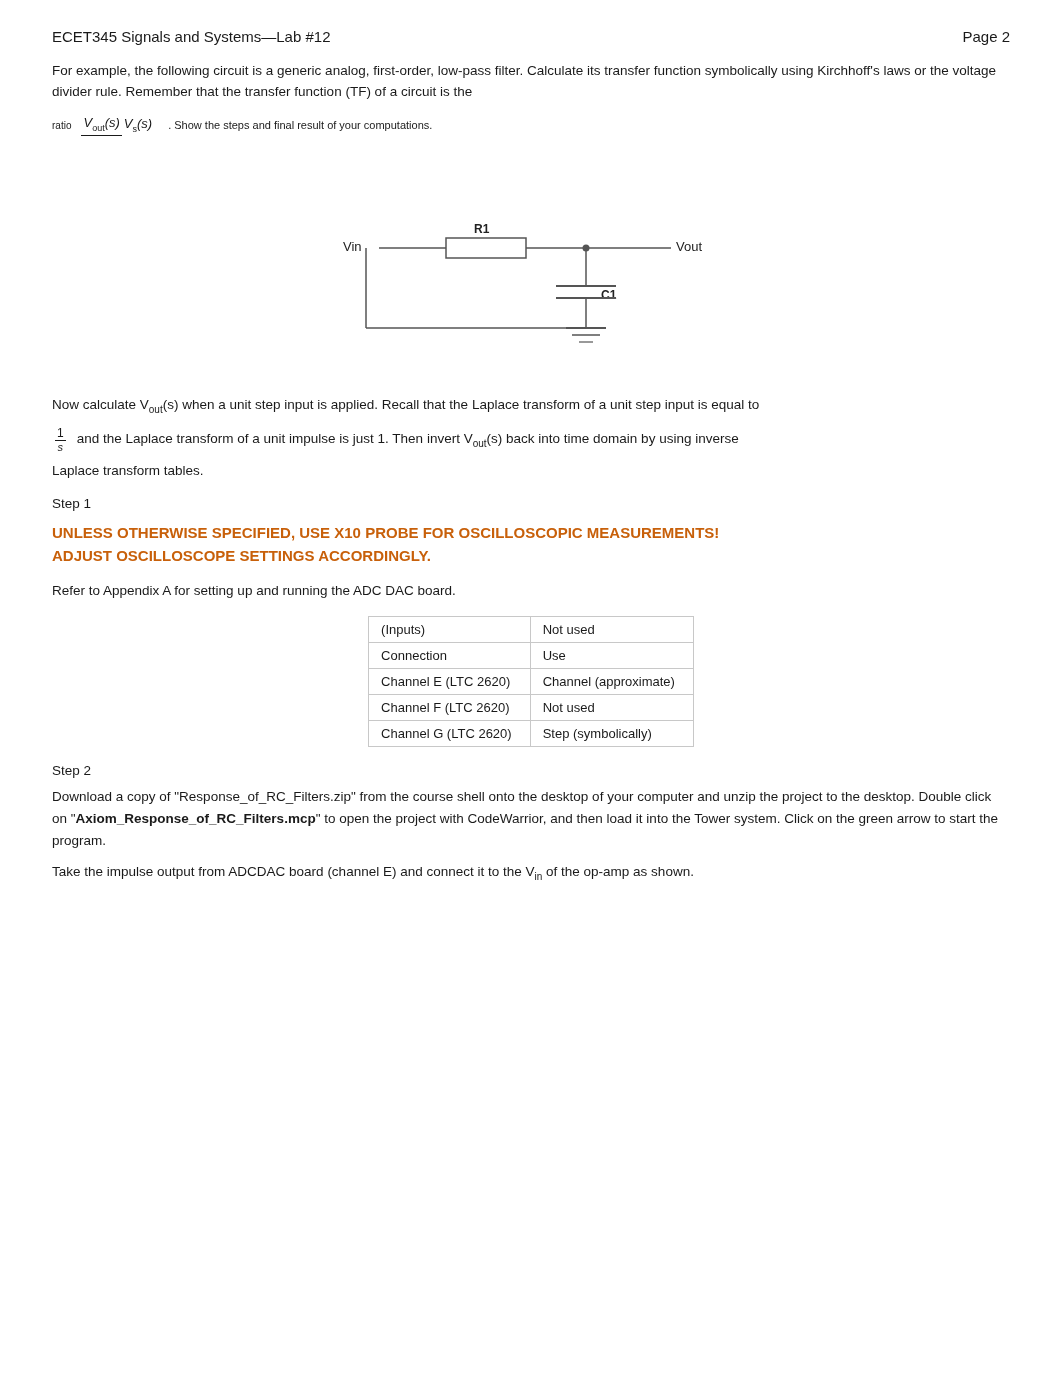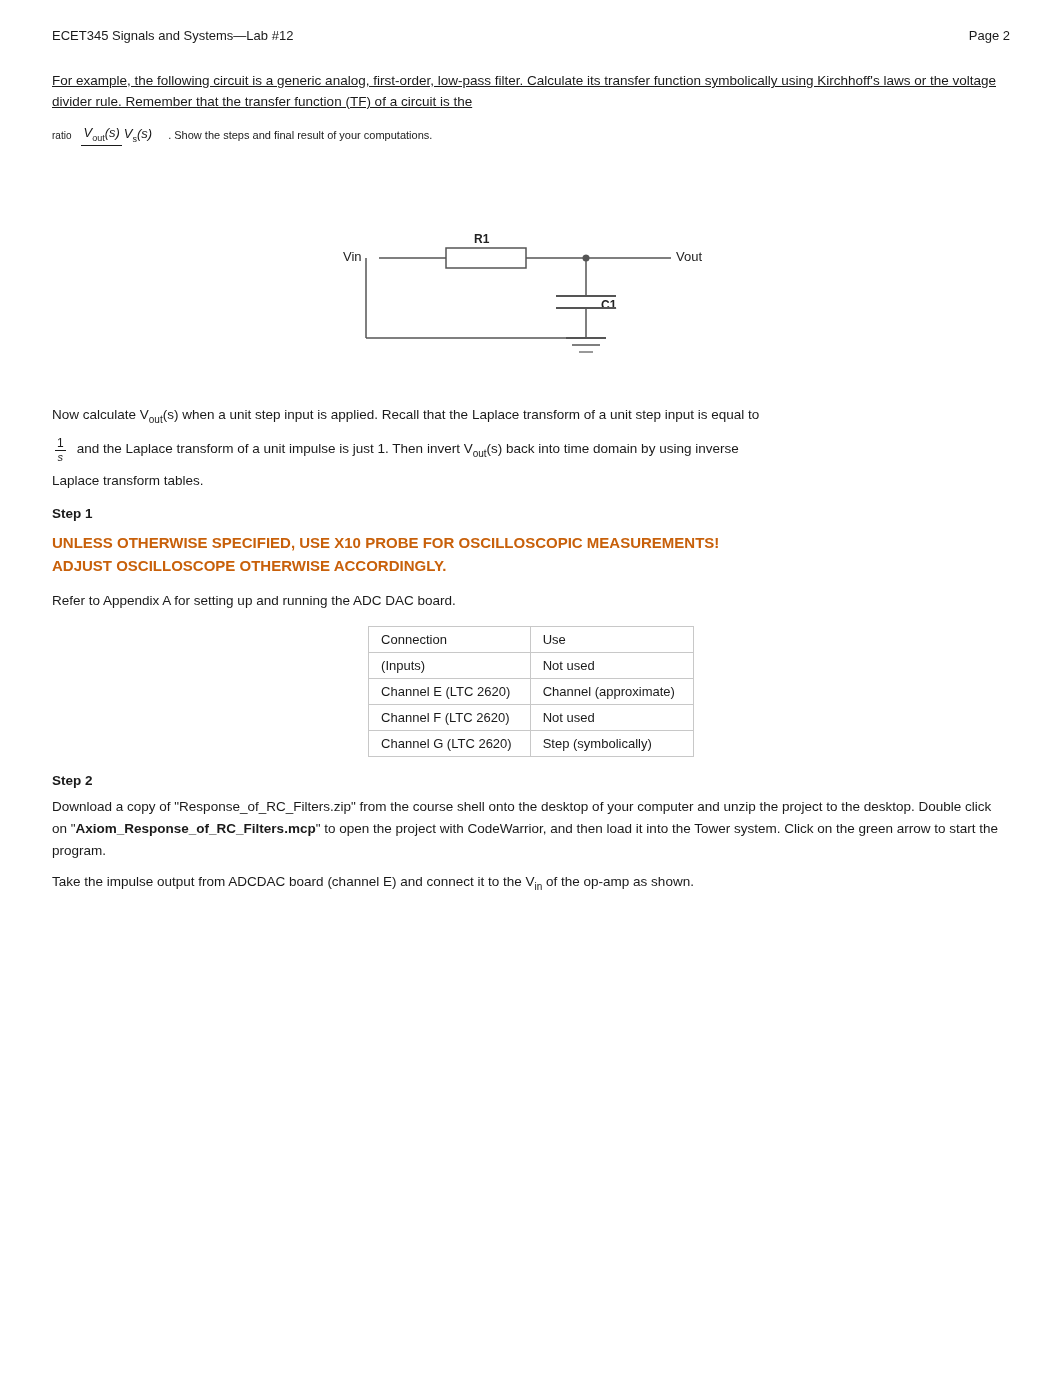--- a/index.html
+++ b/index.html
@@ -9,28 +9,27 @@
       color: #1a1a1a;
       background: #fff;
       width: 1062px;
       min-height: 1376px;
       padding: 28px 52px 40px 52px;
     }
 
     .header-row {
       display: flex;
       justify-content: space-between;
-      margin-bottom: 28px;
-      font-size: 13px;
+      margin-bottom: 16px;
+      font-size: 15px;
     }
 
     .intro-text {
       line-height: 1.55;
       margin-bottom: 12px;
-      text-decoration: underline;
     }
 
     .ratio-block {
       display: flex;
       align-items: center;
       gap: 6px;
       margin: 12px 0 14px 0;
     }
 
     .ratio-label {
@@ -96,21 +95,21 @@
       padding: 0 2px;
       font-size: 12px;
     }
 
     .fraction-inline .den {
       padding: 0 2px;
       font-size: 11px;
     }
 
     .step-header {
-      font-weight: bold;
+      font-weight: normal;
       font-size: 13.5px;
       margin: 14px 0 8px 0;
     }
 
     .warning-italic {
       color: #c8600a;
       font-weight: bold;
       font-size: 15px;
       line-height: 1.55;
       margin: 10px 0 14px 0;
@@ -222,36 +221,36 @@
     and the Laplace transform of a unit impulse is just 1. Then invert V<sub class="sub">out</sub>(s) back into time domain by using inverse
   </span>
 </div>
 
 <div class="normal-text">Laplace transform tables.</div>
 
 <div class="step-header">Step 1</div>
 
 <div class="warning-italic">
   <div>UNLESS OTHERWISE SPECIFIED, USE X10 PROBE FOR OSCILLOSCOPIC MEASUREMENTS!</div>
-  <div>ADJUST OSCILLOSCOPE OTHERWISE ACCORDINGLY.</div>
+  <div>ADJUST OSCILLOSCOPE SETTINGS ACCORDINGLY.</div>
 </div>
 
 <div class="refer-text">Refer to Appendix A for setting up and running the ADC DAC board.</div>
 
 <table class="connection-table">
   <tbody>
       <tr>
+    <td>(Inputs)</td>
+    <td>Not used</td>
+  </tr>
+  <tr>
     <td>Connection</td>
     <td>Use</td>
   </tr>
   <tr>
-    <td>(Inputs)</td>
-    <td>Not used</td>
-  </tr>
-  <tr>
     <td>Channel E (LTC 2620)</td>
     <td>Channel (approximate)</td>
   </tr>
   <tr>
     <td>Channel F (LTC 2620)</td>
     <td>Not used</td>
   </tr>
   <tr>
     <td>Channel G (LTC 2620)</td>
     <td>Step (symbolically)</td>

